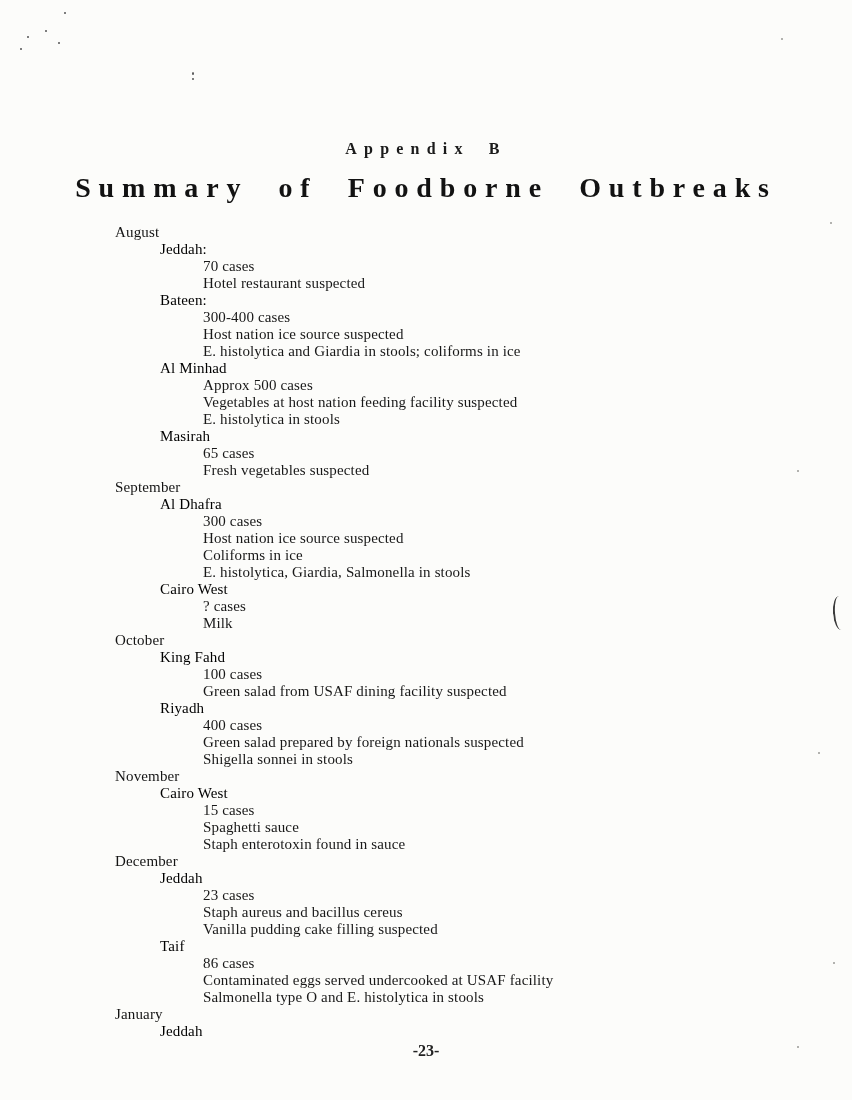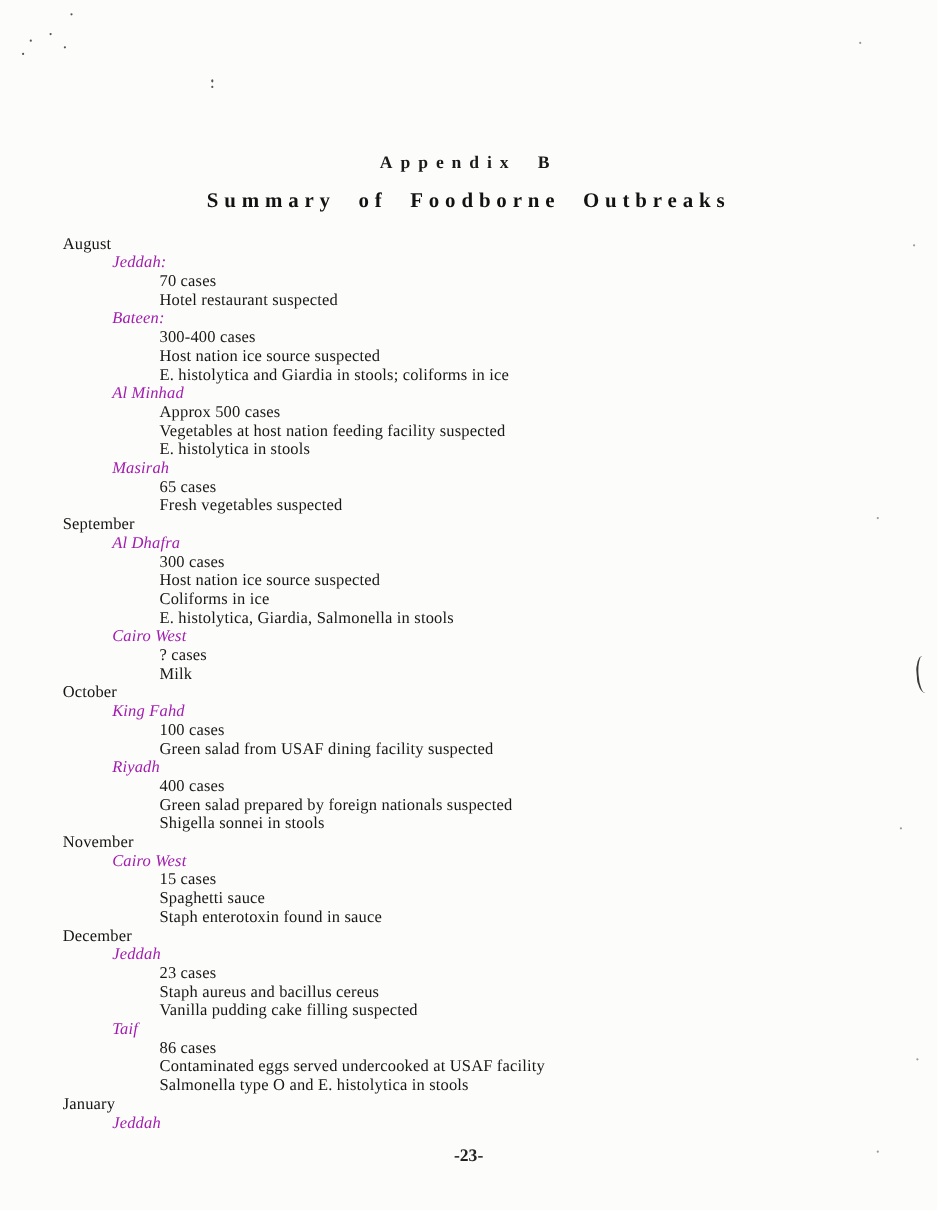--- a/index.html
+++ b/index.html
@@ -22,41 +22,40 @@
     text-align: center;
     font-size: 16px;
     font-weight: bold;
     letter-spacing: 0.45em;
     word-spacing: 0.5em;
     margin: 0 0 14px 0;
     color: #1a1a1a;
   }
   .doc-title {
     text-align: center;
-    font-size: 19px;
+    font-size: 28px;
     font-weight: bold;
     letter-spacing: 0.28em;
     word-spacing: 0.55em;
     margin: 0 0 20px 0;
     color: #121212;
   }
   .outline {
-    padding-left: 57px;
+    padding-left: 115px;
     font-size: 15px;
     line-height: 17px;
     letter-spacing: 0.01em;
   }
   .month {
     padding-left: 0;
     color: #141414;
   }
   .location {
     padding-left: 45px;
-    color: #a21caf;
-    font-style: italic;
+    color: #000000;
   }
   .detail {
     padding-left: 88px;
     color: #181818;
   }
   .page-number {
     position: absolute;
     left: 0;
     right: 0;
     top: 1042px;

